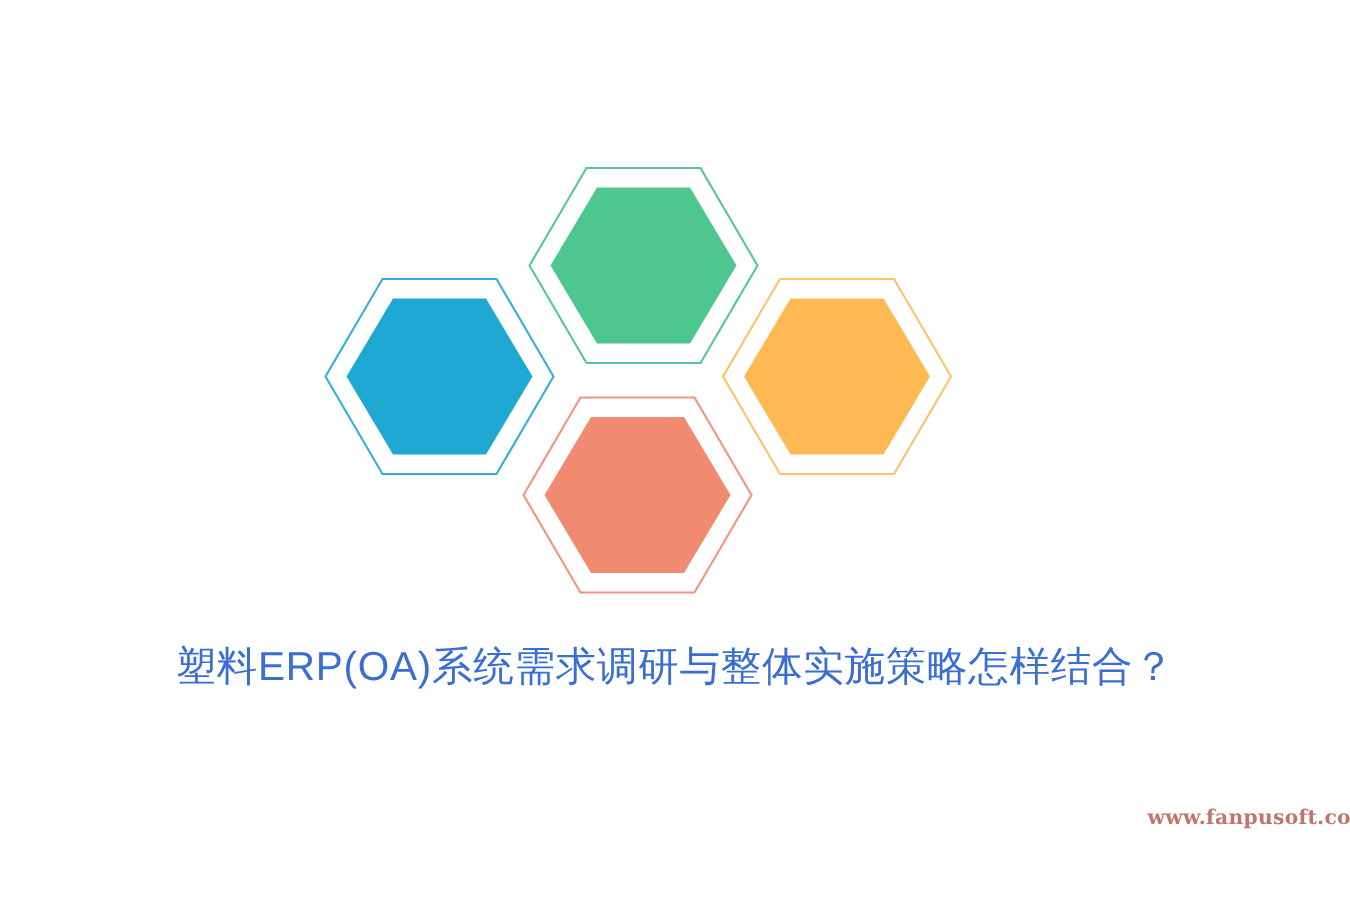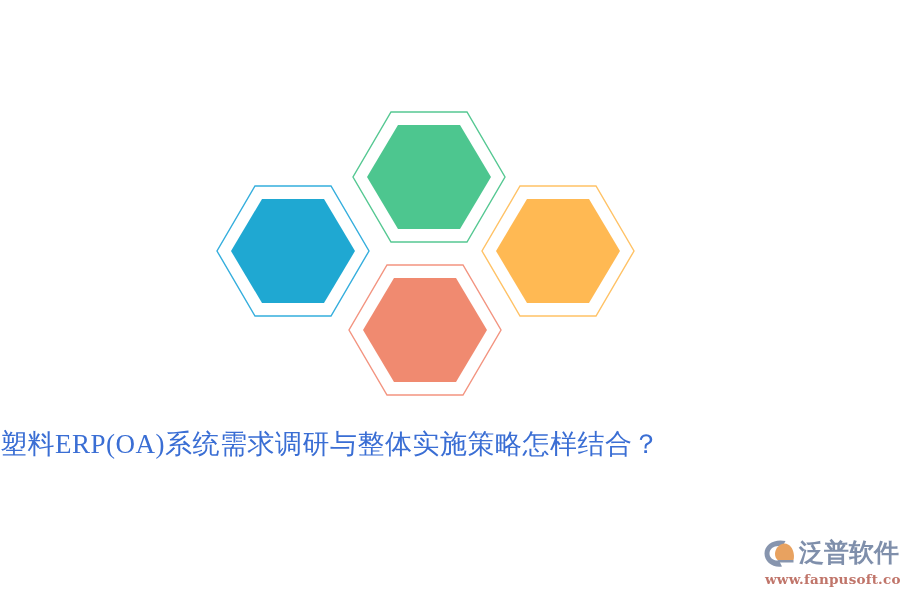--- a/index.html
+++ b/index.html
@@ -37,22 +37,22 @@
     width: 900px;
     height: 440px;
   }
 
   
   #headline {
     position: absolute;
     left: 0;
     top: 424px;
     width: 900px;
-    text-align: left;
-    font-family: Liberation Serif, serif;
+    text-align: center;
+    font-family: Liberation Sans, sans-serif;
     font-size: 27px;
     line-height: 40px;
     letter-spacing: 0.5px;
     color: #3a6ed4;
     white-space: nowrap;
   }
 
   
   #logo {
     position: absolute;
@@ -123,26 +123,16 @@
         <polygon points="387,265 463,265 501,330 463,395 387,395 349,330" fill="none" stroke="#f39480" stroke-width="1.4"></polygon>
         <polygon points="394,278 456,278 487,330 456,382 394,382 363,330" fill="#f08a70"></polygon>
       </g>
 
     </svg>
   </div>
 
   <div id="headline">塑料ERP(OA)系统需求调研与整体实施策略怎样结合？</div>
 
   <div id="logo">
-    <div id="logo-row">
-      <span id="logo-mark">
-        <svg width="34" height="32" viewBox="0 0 34 32" xmlns="http://www.w3.org/2000/svg">
-          <path d="M23.5 4 C13 1.5 2.5 7 2.5 16.5 C2.5 25 11 31 20 29.5 L17 23.5 C11 24 7.5 20.5 7.5 16.5 C7.5 11 13.5 7.5 20.5 9.5 Z" fill="#8795ae"></path>
-          <path d="M22 6.5 C16.5 7.5 13 12 13 17 C13 19.5 14 21.5 15.5 23 L31.5 23 C32.5 19.5 32 14 29 10 C27 7.5 24.5 6.2 22 6.5 Z" fill="#e8a260"></path>
-          <path d="M15.5 23 L31.5 23 L31.5 25.5 L17.5 25.5 Z" fill="#8795ae"></path>
-        </svg>
-      </span>
-      <span id="logo-name">泛普软件</span>
-    </div>
     <div id="logo-url">www.fanpusoft.com</div>
   </div>
 
 </div>
 
 </body></html>

